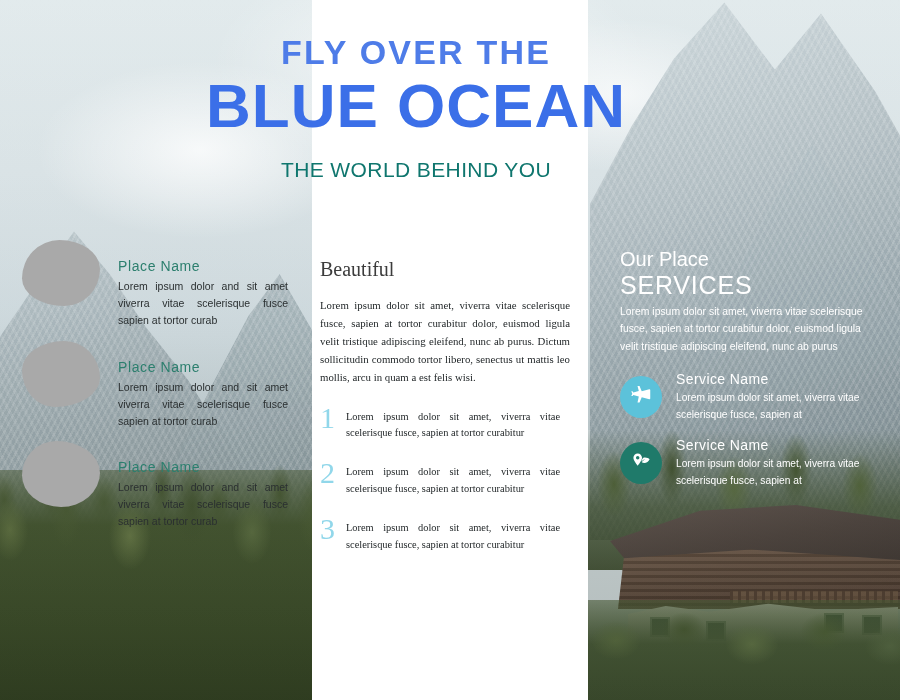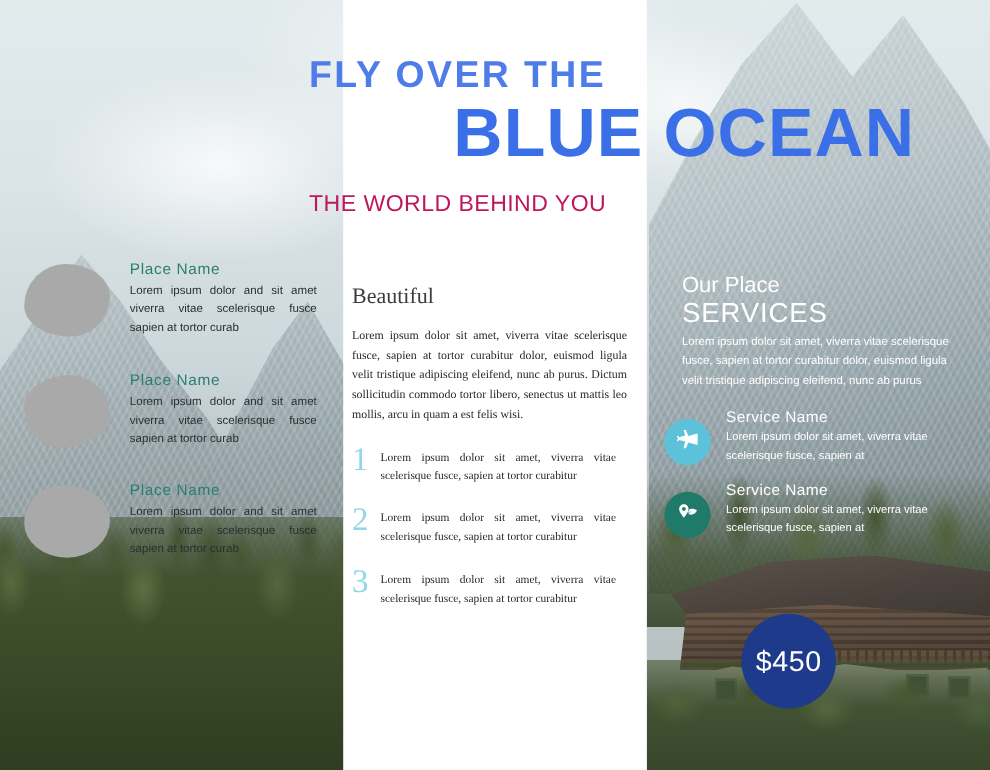--- a/index.html
+++ b/index.html
@@ -155,43 +155,42 @@
   
   .center-panel {
     position: absolute;
     left: 312px; top: 0; width: 276px; height: 700px;
     background: #ffffff;
   }
 
   
   .hero {
     position: absolute;
-    left: 0; top: 50px; width: 832px;
+    left: 0; top: 34px; width: 832px;
     text-align: center;
     z-index: 6;
   }
   .hero-line1 {
     font-size: 34px;
     font-weight: bold;
     letter-spacing: 2.2px;
     color: #4e7ce8;
     line-height: 1.08;
   }
   .hero-line2 {
     font-size: 62px;
     font-weight: bold;
     letter-spacing: 1px;
     color: #3b6fe8;
     line-height: 1.08;
     margin-top: 2px;
-    text-align: right;
   }
   .hero-sub {
     font-size: 21px;
-    color: #be185d;
+    color: #0f766e;
     letter-spacing: 0.4px;
     margin-top: 18px;
   }
 
   
   .left-panel {
     position: absolute;
     left: 0; top: 0; width: 312px; height: 700px;
     z-index: 5;
   }
@@ -204,21 +203,21 @@
   }
   .place-blob {
     width: 78px; height: 66px;
     flex: 0 0 78px;
     background: #a9a9a9;
     margin-top: 4px;
   }
   .blob-a { border-radius: 48% 52% 46% 54% / 58% 44% 56% 42%; }
   .blob-b { border-radius: 54% 46% 58% 42% / 44% 56% 44% 56%; }
   .blob-c { border-radius: 44% 56% 50% 50% / 52% 48% 52% 48%; }
-  .place-text { margin-left: 18px; width: 170px; }
+  .place-text { margin-left: 18px; width: 170px; margin-top: 22px; }
   .place-name {
     font-size: 14px;
     color: #2c7f6e;
     letter-spacing: 0.6px;
     margin-bottom: 4px;
   }
   .place-desc {
     font-size: 10.5px;
     color: #2a2f30;
     line-height: 1.62;
@@ -285,22 +284,22 @@
   }
   .svc-head-b {
     position: absolute; left: 32px; top: 270px;
     font-size: 25px; color: #ffffff; letter-spacing: 0.8px; line-height: 1.2;
   }
   .svc-para {
     position: absolute; left: 32px; top: 303px; width: 248px;
     font-size: 10.4px; color: #ffffff; line-height: 1.68;
   }
   .svc-item {
-    position: absolute; left: 16px; width: 260px;
-    display: flex; align-items: flex-end;
+    position: absolute; left: 32px; width: 260px;
+    display: flex; align-items: center;
   }
   .svc-icon {
     flex: 0 0 42px;
     width: 42px; height: 42px;
     border-radius: 50%;
     display: flex; align-items: center; justify-content: center;
   }
   .svc-txt { margin-left: 14px; width: 196px; }
   .svc-name {
     font-size: 14px; color: #ffffff; letter-spacing: 0.4px; margin-bottom: 3px;
@@ -444,17 +443,14 @@
           <path fill="#ffffff" d="M14.6 6.2c2.9-.6 5.6.4 6.8 1.6-1.1 2.4-3.3 4.1-5.8 4.1-1 0-1.9-.2-2.7-.7.9-1.4 2.3-2.6 4-3.3-1.8.4-3.3 1.3-4.4 2.4.2-1.7.9-3.1 2.1-4.1z"></path>
         </svg>
       </div>
       <div class="svc-txt">
         <div class="svc-name">Service Name</div>
         <div class="svc-desc">Lorem ipsum dolor sit amet, viverra vitae scelerisque fusce, sapien at</div>
       </div>
     </div>
   </div>
 
-  <div class="price-badge">
-    <span class="price-text">$450</span>
-  </div>
 
 </div>
 
 </body></html>

